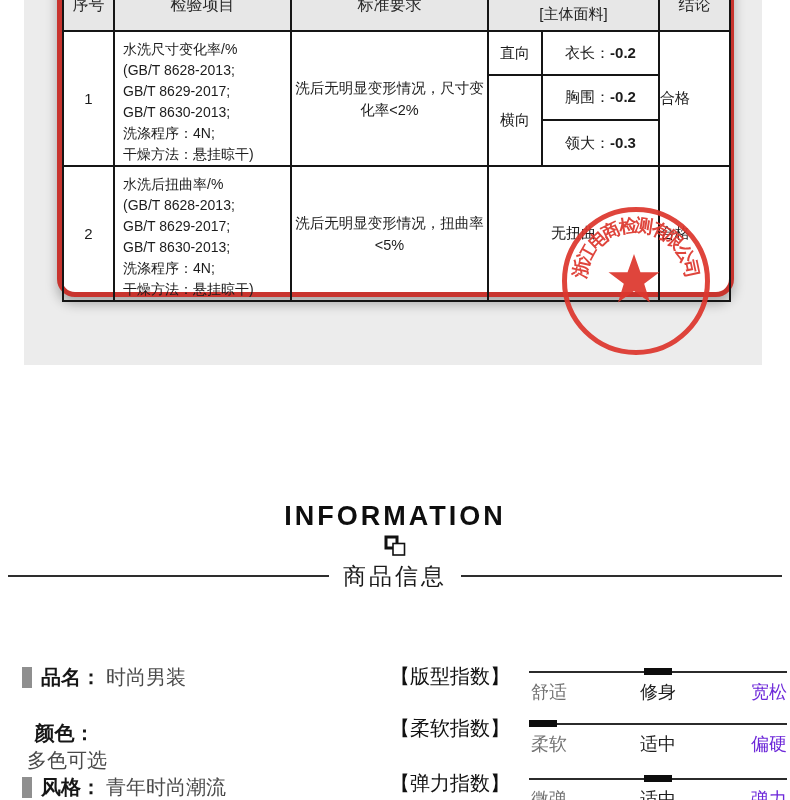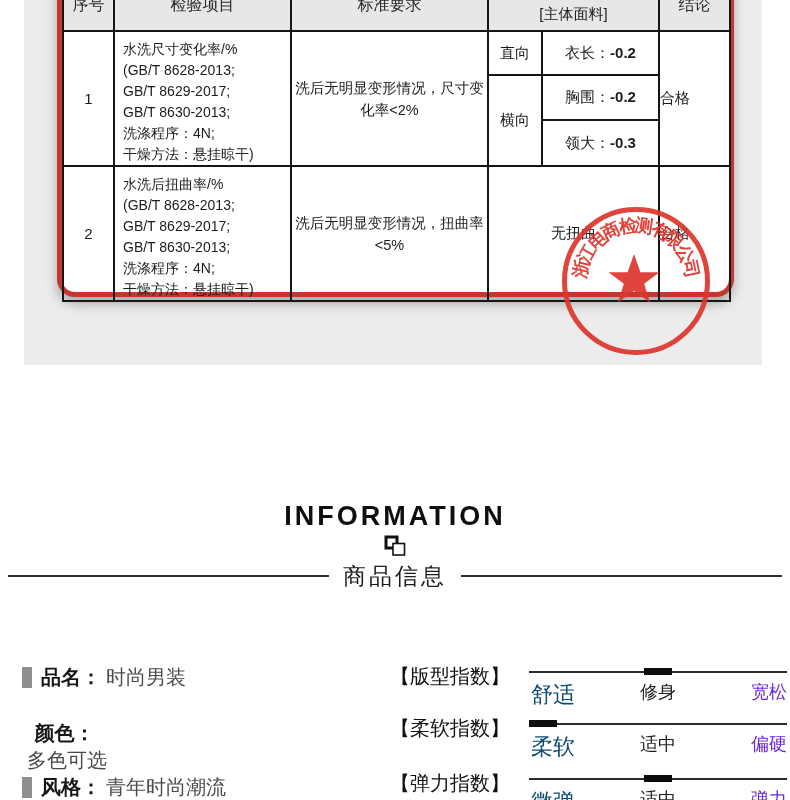--- a/index.html
+++ b/index.html
@@ -74,21 +74,21 @@
   .attr-value{font-size:20px;color:#4a4a4a;margin-left:5px;white-space:nowrap;}
   
   .idx-row{position:absolute;left:366px;width:412px;height:46px;margin-left:24px;}
   .idx-label{position:absolute;left:0;top:0;font-size:20px;color:#111;white-space:nowrap;}
   .idx-slider{position:absolute;left:139px;top:0;width:258px;height:40px;}
   .idx-track{position:absolute;left:0;top:8px;width:258px;height:2px;background:#2b2b2b;}
   .idx-marker{position:absolute;top:5px;width:28px;height:7px;background:#0d0d0d;}
   .idx-marker.m-left{left:0;}
   .idx-marker.m-middle{left:115px;}
   .idx-scale{position:absolute;left:0;top:17px;width:258px;height:22px;}
-  .idx-scale .s-left{position:absolute;left:2px;font-size:22px;color:#0c4a6e;}
+  .idx-scale .s-left{position:absolute;left:2px;font-size:18px;color:#737373;}
   .idx-scale .s-mid{position:absolute;left:0;right:0;text-align:center;font-size:18px;color:#1d1d1d;}
   .idx-scale .s-right{position:absolute;right:0;font-size:18px;color:#6d28d9;font-family:Liberation Mono, monospace;}
 </style>
 </head>
 <body>
 
 <div class="gray-panel">
   <div class="report">
     <table class="rpt">
       <colgroup>

